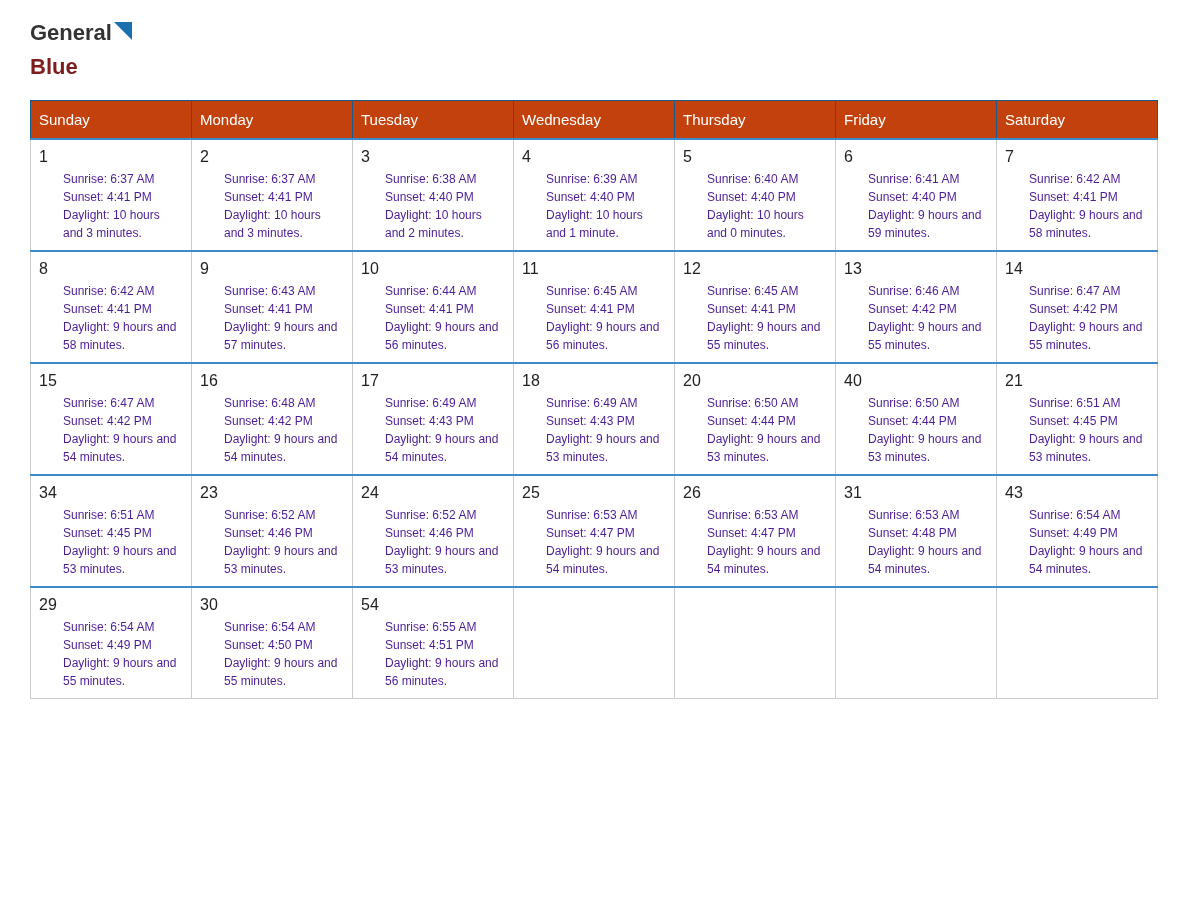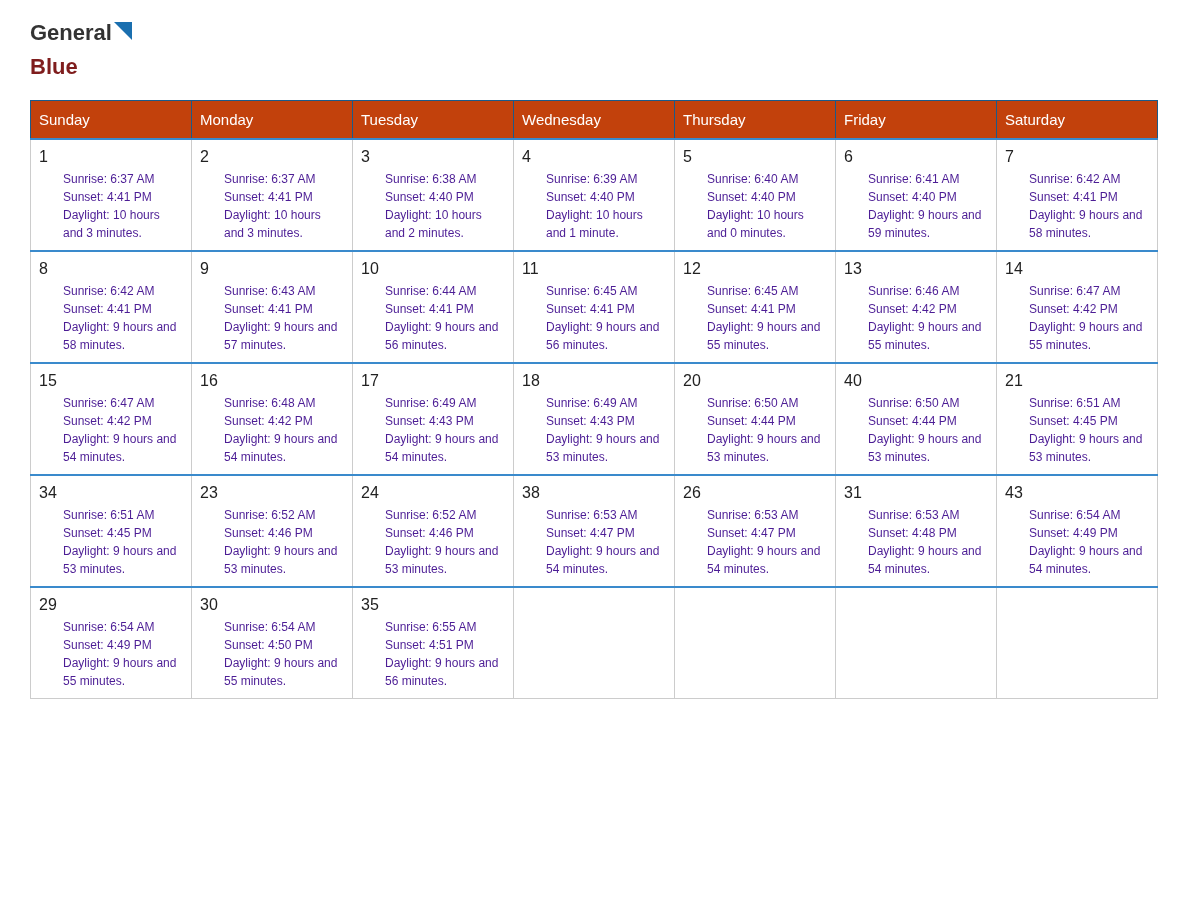--- a/index.html
+++ b/index.html
@@ -224,21 +224,21 @@
         </td>
         <td>
           <div class="day-number">23</div>
           <div class="day-info">Sunrise: 6:52 AM<br>Sunset: 4:46 PM<br>Daylight: 9 hours and 53 minutes.</div>
         </td>
         <td>
           <div class="day-number">24</div>
           <div class="day-info">Sunrise: 6:52 AM<br>Sunset: 4:46 PM<br>Daylight: 9 hours and 53 minutes.</div>
         </td>
         <td>
-          <div class="day-number">38</div>
+          <div class="day-number">25</div>
           <div class="day-info">Sunrise: 6:53 AM<br>Sunset: 4:47 PM<br>Daylight: 9 hours and 54 minutes.</div>
         </td>
         <td>
           <div class="day-number">26</div>
           <div class="day-info">Sunrise: 6:53 AM<br>Sunset: 4:47 PM<br>Daylight: 9 hours and 54 minutes.</div>
         </td>
         <td>
           <div class="day-number">31</div>
           <div class="day-info">Sunrise: 6:53 AM<br>Sunset: 4:48 PM<br>Daylight: 9 hours and 54 minutes.</div>
         </td>
@@ -250,21 +250,21 @@
       <tr class="week-row">
         <td>
           <div class="day-number">29</div>
           <div class="day-info">Sunrise: 6:54 AM<br>Sunset: 4:49 PM<br>Daylight: 9 hours and 55 minutes.</div>
         </td>
         <td>
           <div class="day-number">30</div>
           <div class="day-info">Sunrise: 6:54 AM<br>Sunset: 4:50 PM<br>Daylight: 9 hours and 55 minutes.</div>
         </td>
         <td>
-          <div class="day-number">35</div>
+          <div class="day-number">54</div>
           <div class="day-info">Sunrise: 6:55 AM<br>Sunset: 4:51 PM<br>Daylight: 9 hours and 56 minutes.</div>
         </td>
         <td class="empty-cell"></td>
         <td class="empty-cell"></td>
         <td class="empty-cell"></td>
         <td class="empty-cell"></td>
       </tr>
     </tbody>
 </table>
 

